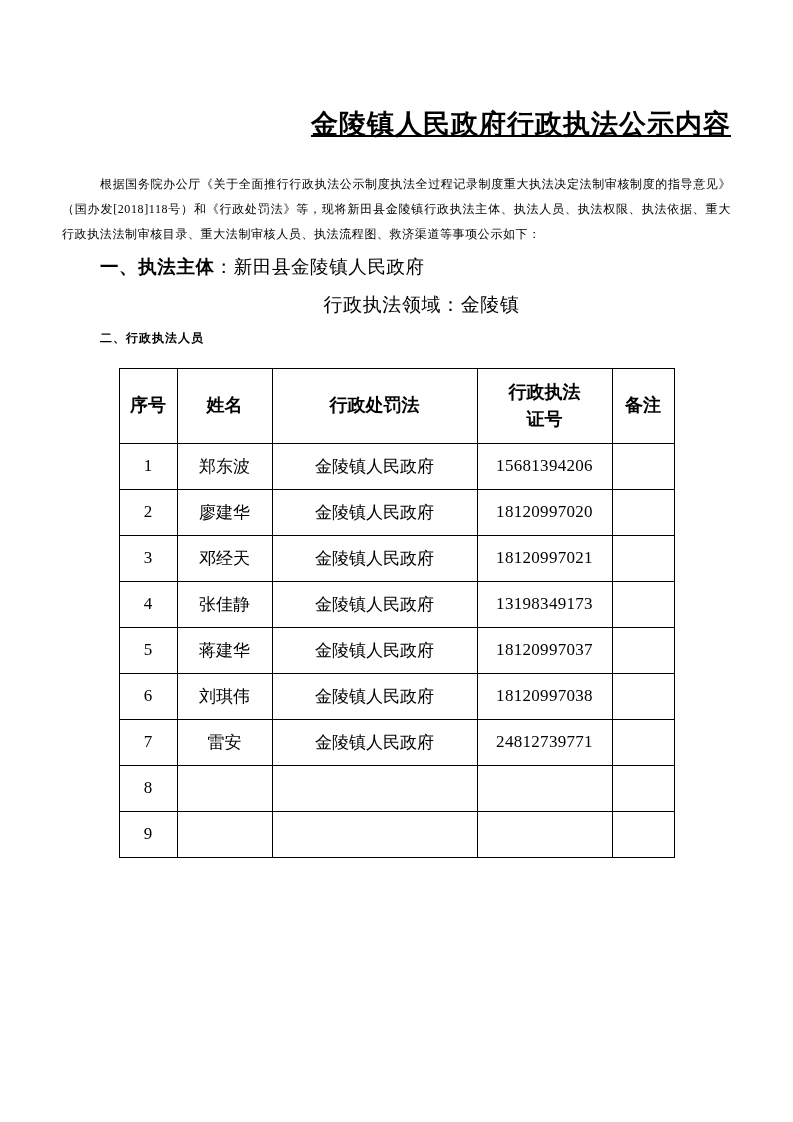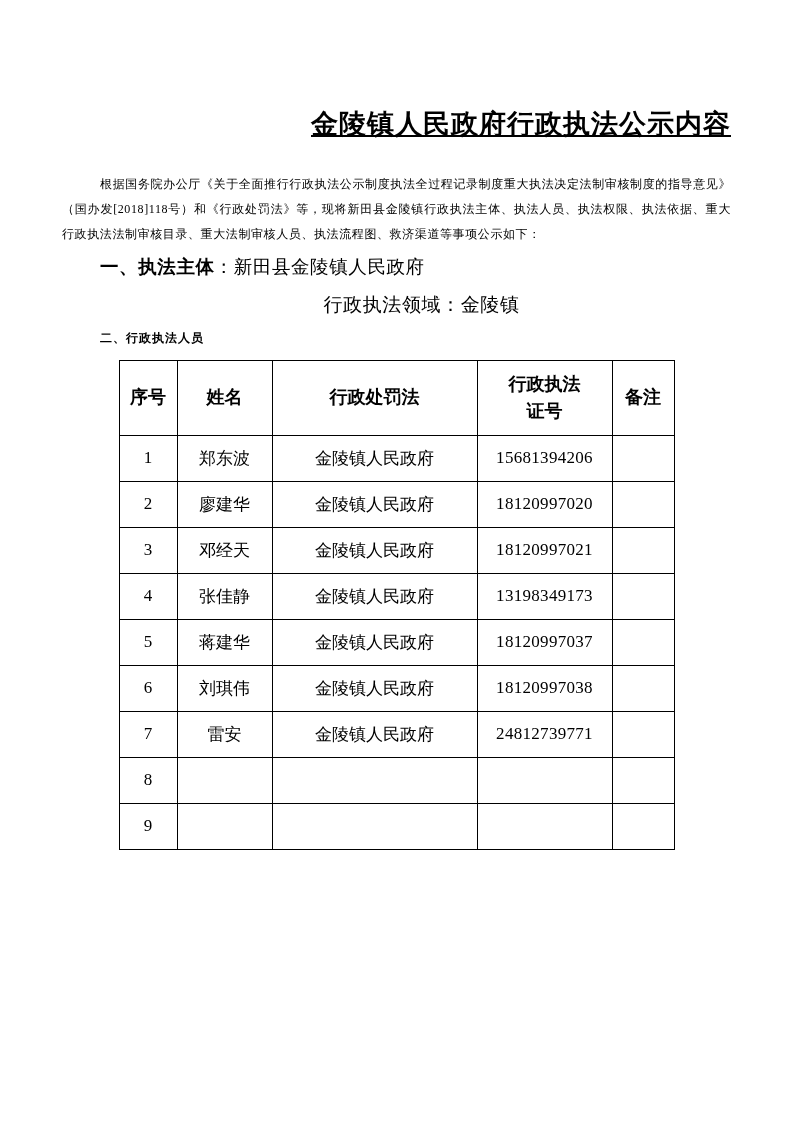--- a/index.html
+++ b/index.html
@@ -70,21 +70,21 @@
     letter-spacing: 1px;
     font-family: Liberation Serif, serif;
   }
   .section-head-2 .lead-indent {
     display: inline-block;
     width: 38px;
   }
   table.staff {
     border-collapse: collapse;
     width: 555px;
-    margin: 8px auto 0 auto;
+    margin: 16px auto 0 auto;
     table-layout: fixed;
   }
   table.staff td, table.staff th {
     border: 1px solid #000000;
     text-align: center;
     vertical-align: middle;
     font-size: 17px;
     height: 41px;
     padding: 2px 3px;
     font-family: "Liberation Serif", "DejaVu Serif", serif;

